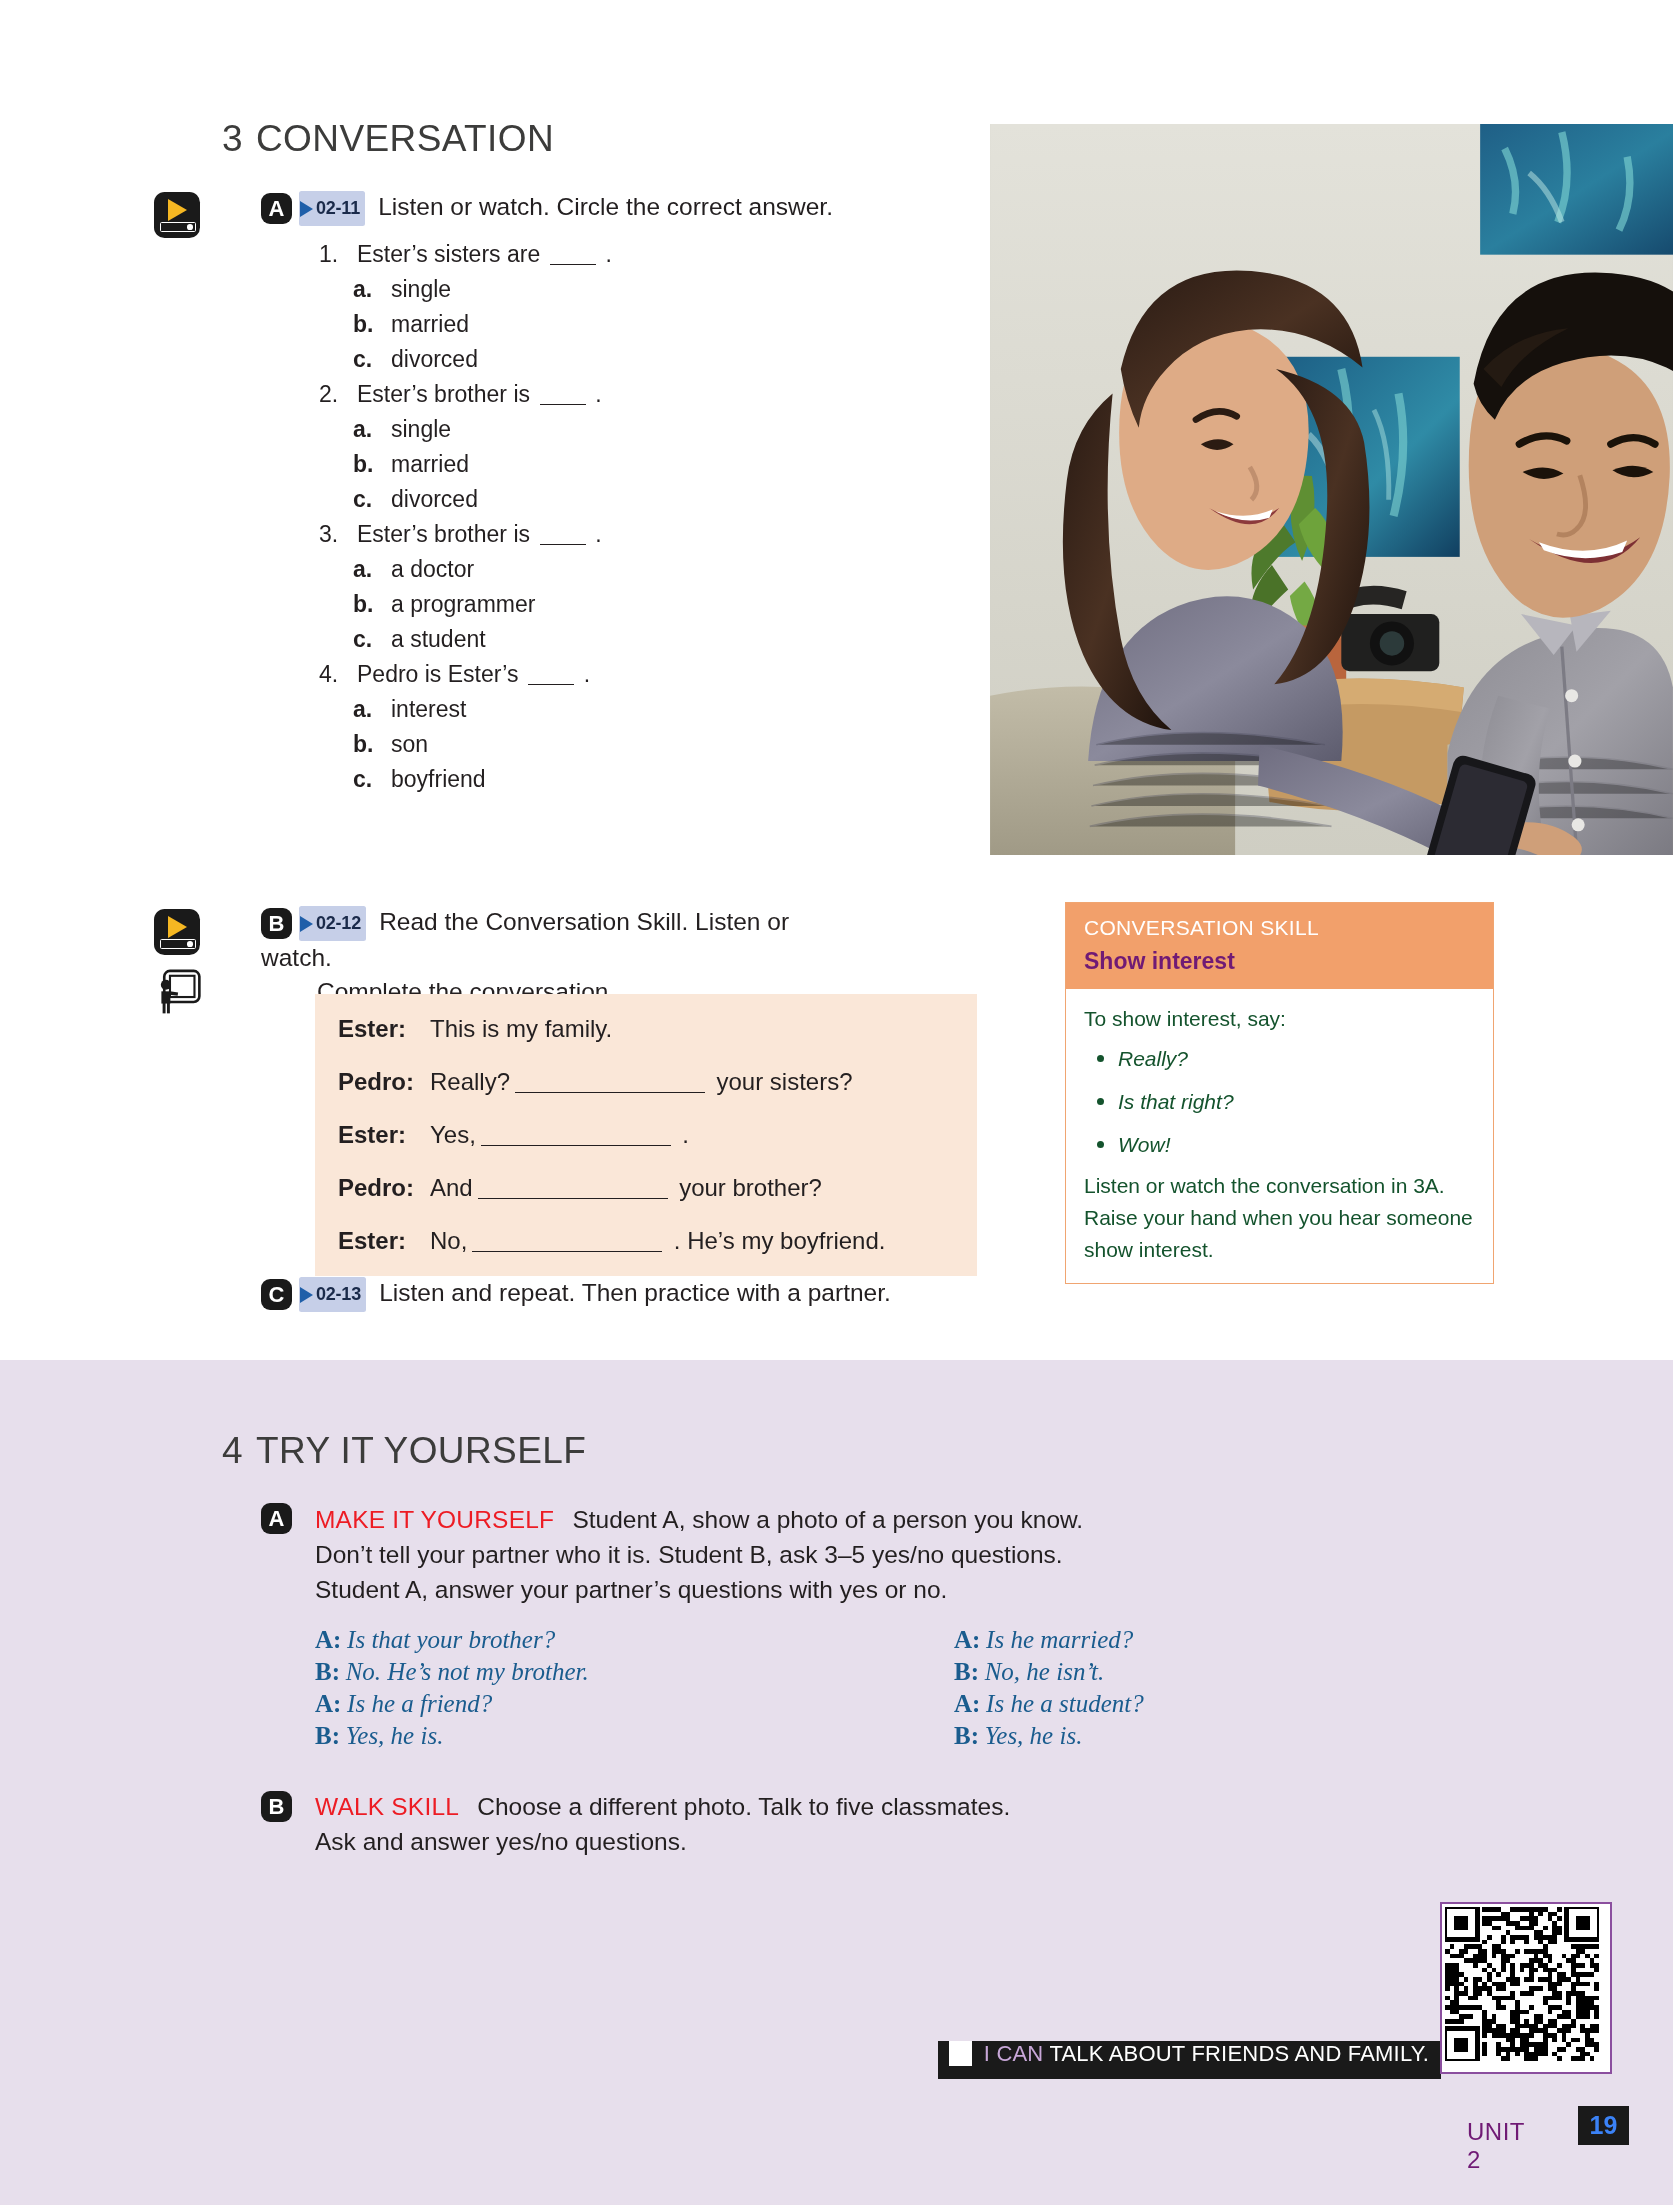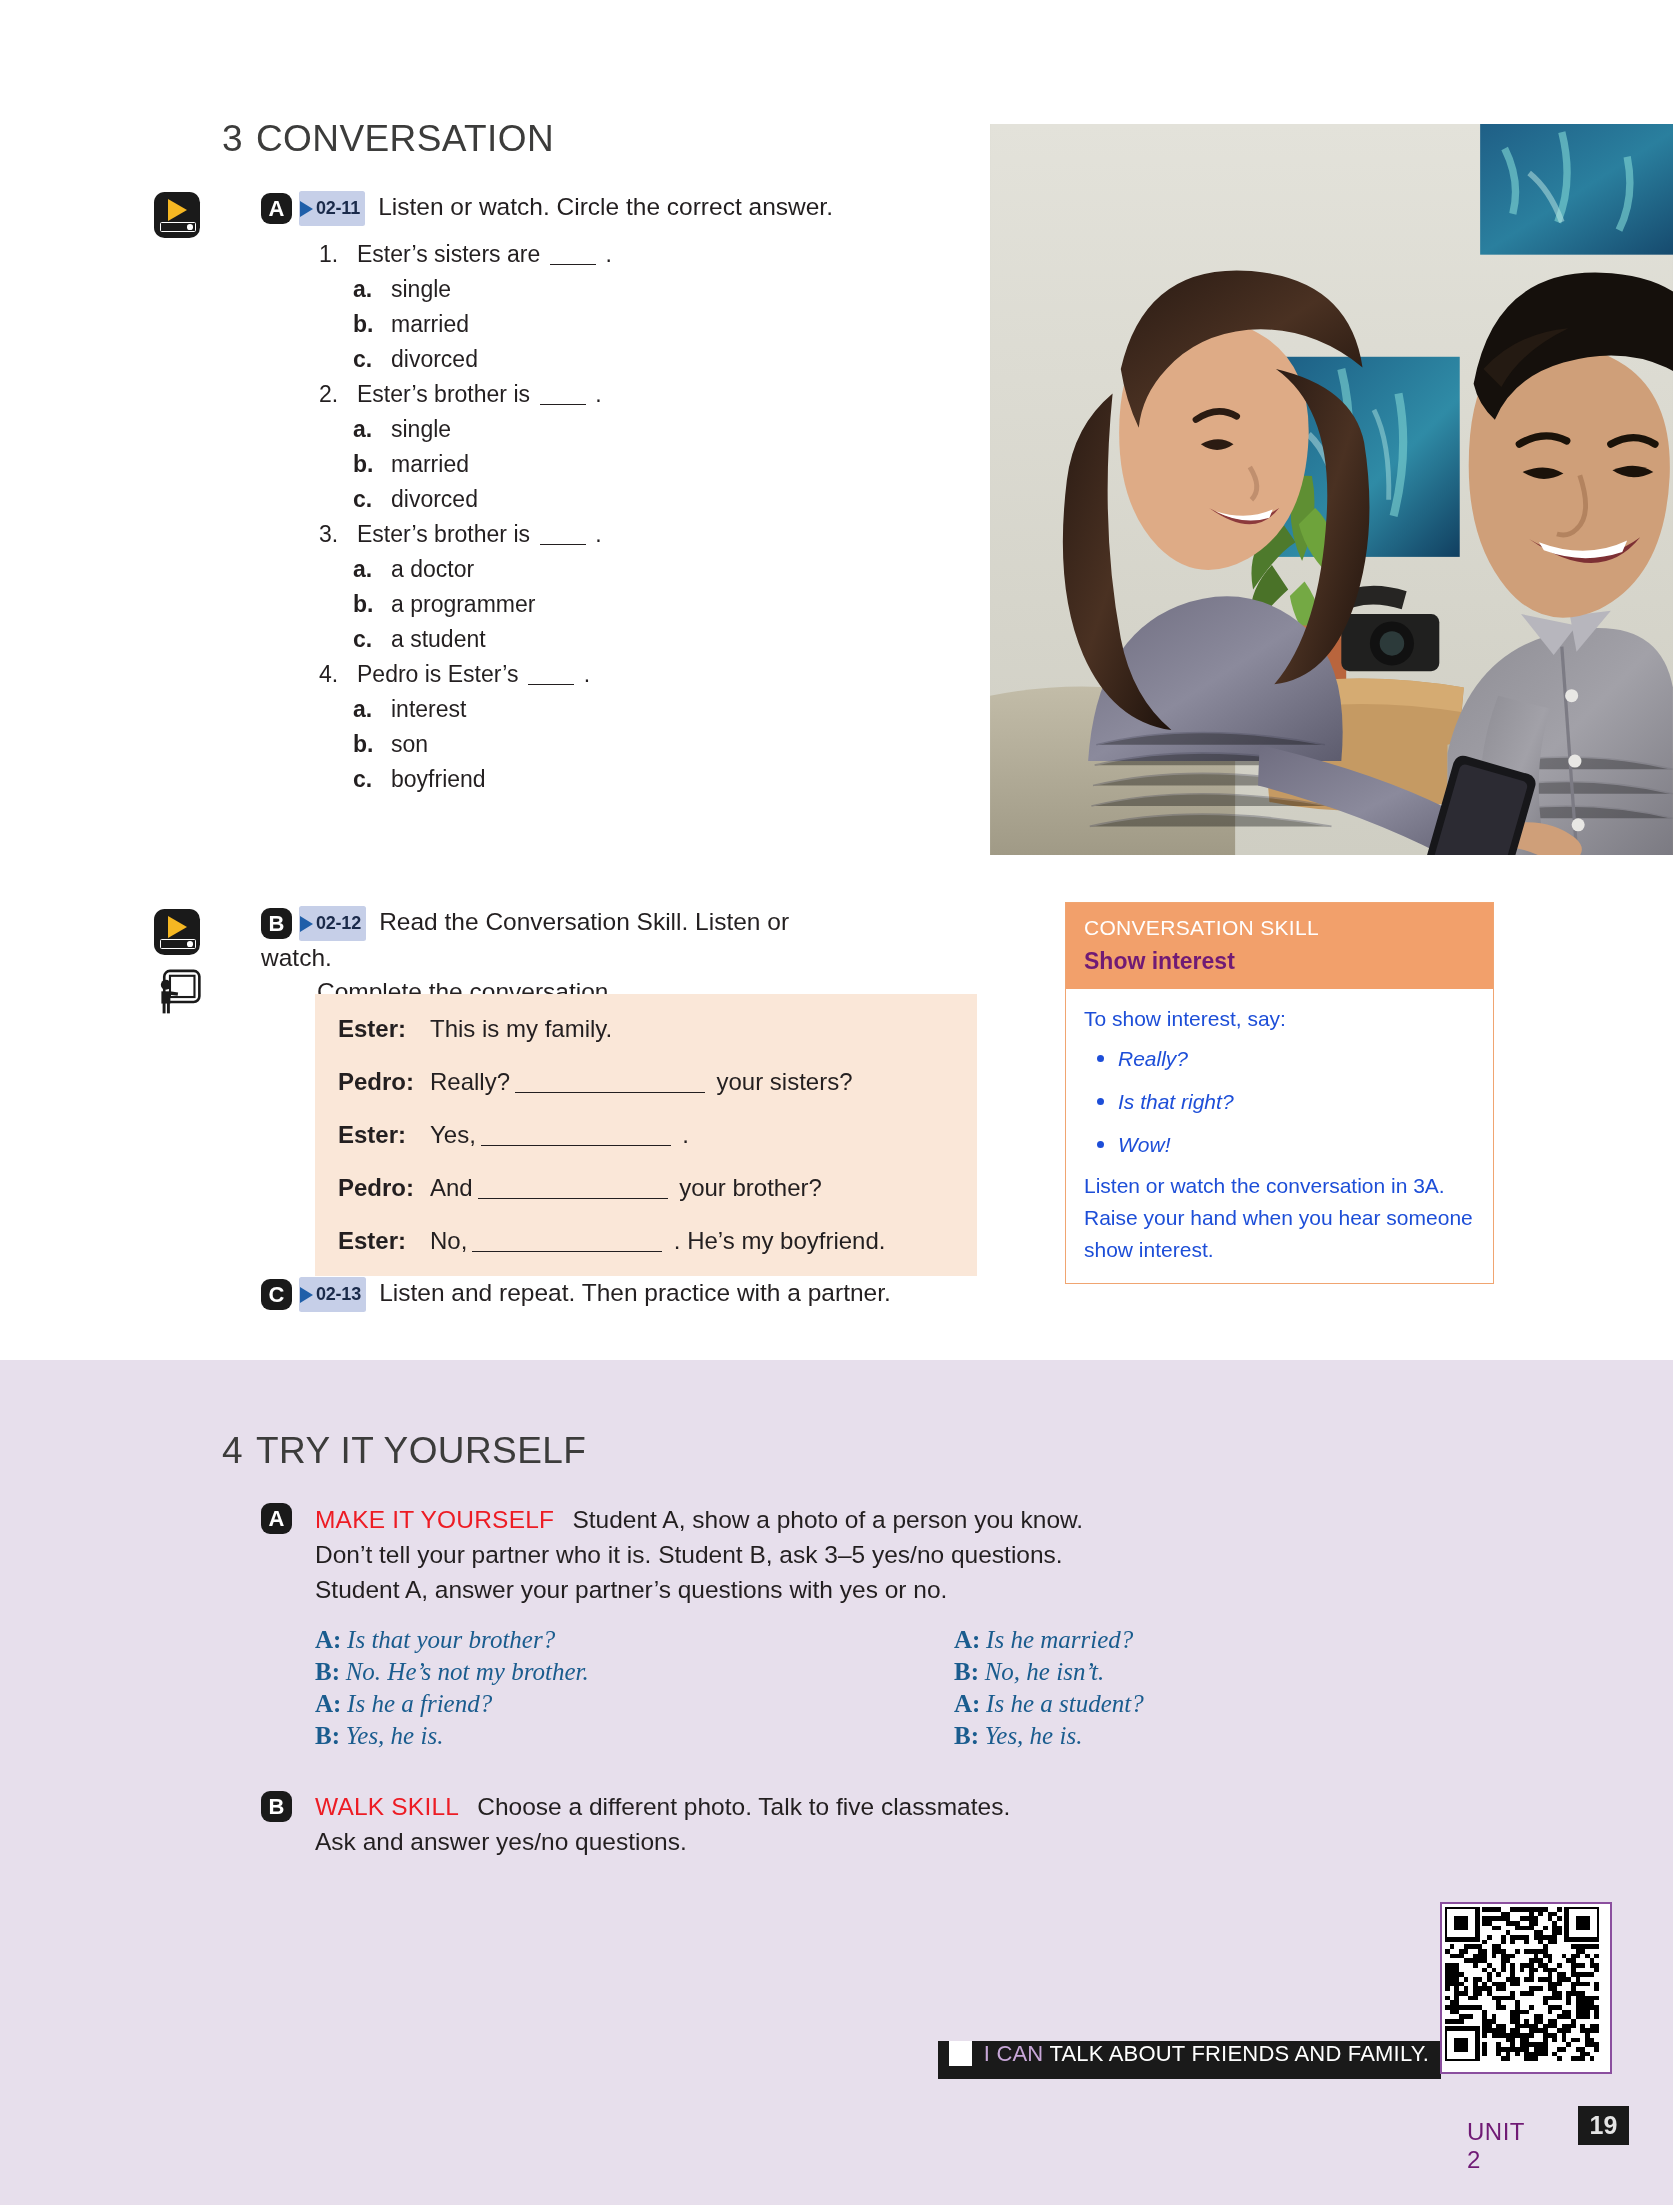--- a/index.html
+++ b/index.html
@@ -99,21 +99,21 @@
   .conv-blank{
     display:inline-block;border-bottom:1.6px solid #231f20;height:18px;
     margin:0 4.9px;vertical-align:-3.3px;
   }
 
   
   .skill-card{position:absolute;border:0.8px solid #f0a571;background:#fff;}
   .skill-head{background:#f2a06b;padding:11.4px 18px 13px 18px;}
   .skill-kicker{color:#fff;font-size:21px;letter-spacing:0.3px;line-height:1.3;}
   .skill-title{color:#701a75;font-size:23px;font-weight:700;margin-top:6.5px;line-height:1.2;}
-  .skill-body{padding:14.7px 18px 16.3px 18px;font-size:21px;line-height:32px;color:#1d4ed8;}
+  .skill-body{padding:14.7px 18px 16.3px 18px;font-size:21px;line-height:32px;color:#14532d;}
   .skill-body ul{margin:6.5px 0 8.2px 0;padding-left:34px;}
   .skill-body li{font-style:italic;margin-bottom:9.8px;}
   .skill-body li::marker{font-size:23px;}
 
   
   .photo{position:absolute;overflow:hidden;background:#cfcfc8;}
   .photo svg{display:block;}
   .ty-text{
     position:absolute;font-size:24.5px;line-height:35px;color:#231f20;
     font-family:"Liberation Sans Narrow","Liberation Sans",sans-serif;
@@ -140,21 +140,21 @@
   
   .qr{position:absolute;border:2.5px solid #8b4f9f;background:#fff;padding:3.3px;}
 
   
   .footer-unit{
     position:absolute;
     font-family:"Liberation Sans Narrow","Liberation Sans",sans-serif;
     font-size:24px;color:#701a75;letter-spacing:0.5px;
   }
   .footer-page{
-    position:absolute;background:#1a1a1a;color:#e5e5e5;
+    position:absolute;background:#1a1a1a;color:#3b82f6;
     font-family:"Liberation Sans Narrow","Liberation Sans",sans-serif;
     font-size:25px;font-weight:700;
     display:flex;align-items:center;justify-content:center;
   }
 </style>
 </head>
 <body>
 
 <div class="page">
 

